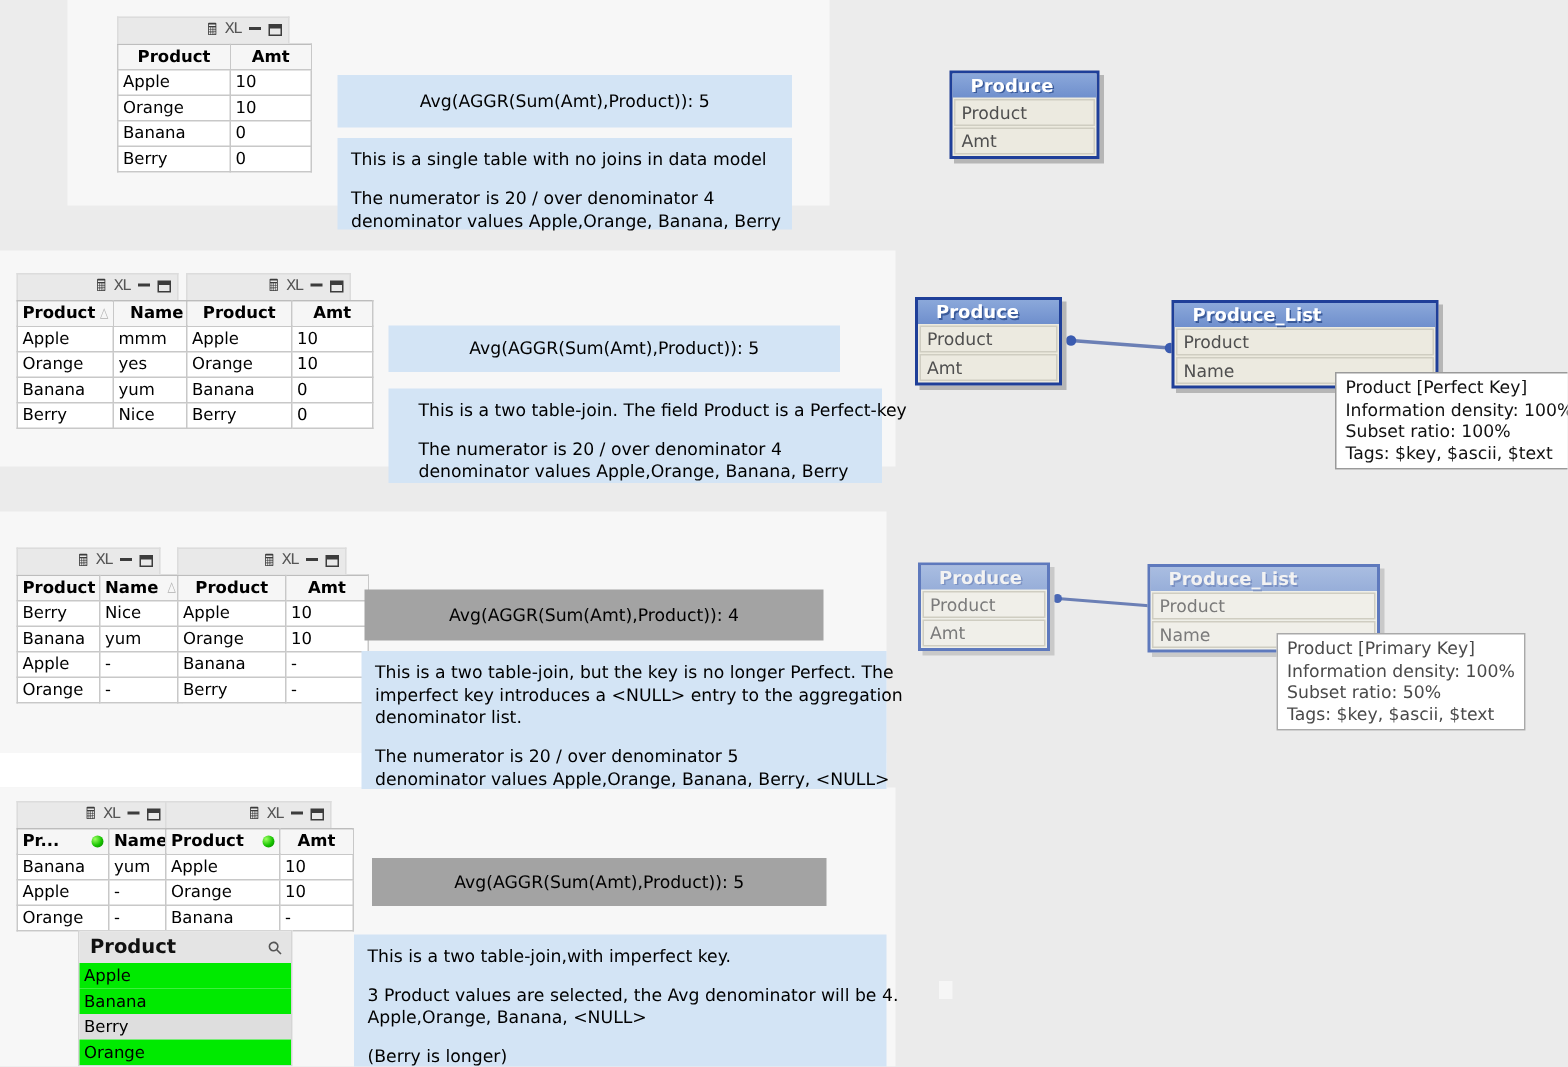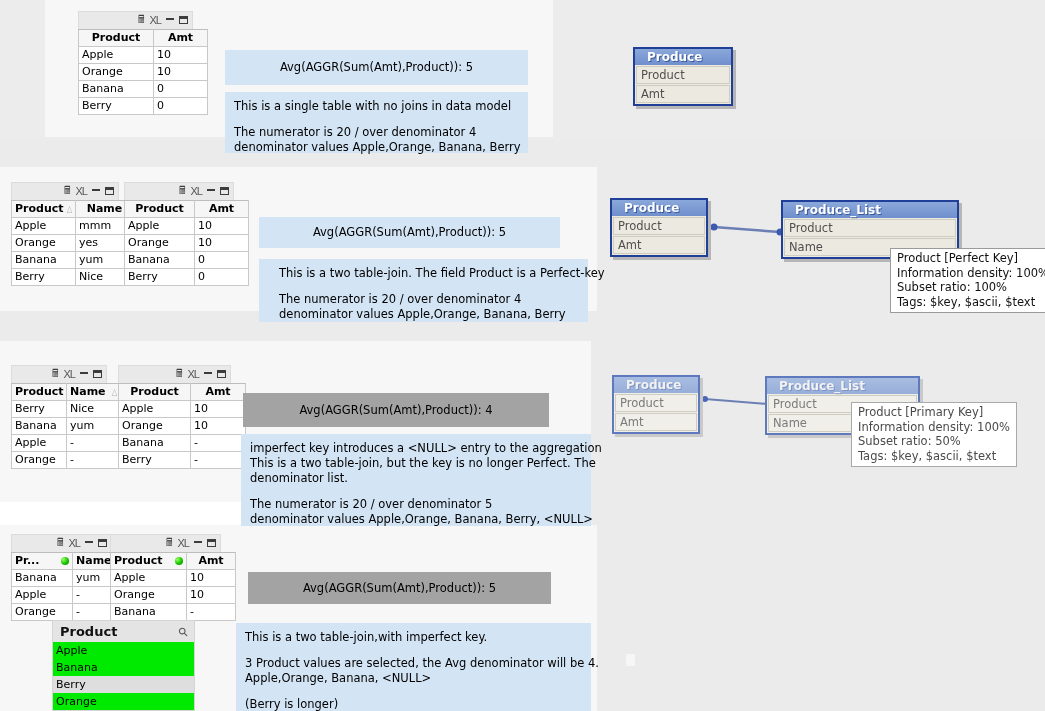--- a/index.html
+++ b/index.html
@@ -12,21 +12,21 @@
   .band{position:absolute;left:0;}
 
   
   .qtable{position:absolute;background:#fff;}
   .qt-head{
     background:#e9e9e9;height:17px;position:relative;
     border:1px solid #dcdcdc;border-bottom:none;
   }
   .qt-icons{position:absolute;right:4px;top:1px;display:flex;gap:5px;align-items:center;}
   .qt-icons .ic{font-size:11px;line-height:13px;color:#3c3c3c;}
-  .qt-icons .xl{font-family:Liberation Sans, sans-serif;font-size:11px;letter-spacing:-1px;color:#555;}
+  .qt-icons .xl{font-family:Liberation Mono, monospace;font-size:11px;letter-spacing:-1px;color:#555;}
   .qt-icons .mini{display:inline-block;width:8px;height:2px;background:#3c3c3c;margin-bottom:2px;}
   .qt-icons .maxi{display:inline-block;width:9px;height:8px;border:1px solid #3c3c3c;border-top-width:3px;box-sizing:border-box;}
 
   table.grid{border-collapse:collapse;background:#fff;table-layout:fixed;}
   table.grid th,table.grid td{
     border:1px solid #c8c8c8;
     padding:0 3px;height:16px;
     font-size:11px;line-height:16px;
     white-space:nowrap;overflow:hidden;
     background:#fff;
@@ -357,22 +357,22 @@
     </tr>
   </tbody>
     </table>
 </div>
 
 <div class="ibox yellow centered" style="left:243px;top:358px;width:306px;height:34px;">
   <span class="line">Avg(AGGR(Sum(Amt),Product)): 4</span>
 </div>
 
 <div class="ibox blue body" style="left:241px;top:399px;width:350px;height:92px;">
+  <div class="line">This is a two table-join, but the key is no longer Perfect.  The</div>
   <div class="line">imperfect key introduces a &lt;NULL&gt; entry to the aggregation</div>
-  <div class="line">This is a two table-join, but the key is no longer Perfect.  The</div>
   <div class="line">denominator list.</div>
   <div class="gap"></div>
   <div class="line">The numerator is 20  / over denominator  5</div>
   <div class="line">denominator values Apple,Orange, Banana, Berry, &lt;NULL&gt;</div>
 </div>
 
 <svg class="link" style="left:701px;top:394px;width:80px;height:22px;" viewBox="0 0 80 22">
   <line x1="4" y1="5" x2="67" y2="10" stroke="#6b7fb5" stroke-width="2"></line>
   <circle cx="4" cy="5" r="3" fill="#4a68b5"></circle>
   <circle cx="67" cy="10" r="3" fill="#4a68b5"></circle>
@@ -389,21 +389,21 @@
 
 <div class="dmbox dim" style="left:765px;top:376px;width:155px;">
   <div class="dm-shadow"></div>
   <div class="dm-inner">
     <div class="dm-title">Produce_List</div>
     <div class="dm-field">Product</div>
     <div class="dm-field">Name</div>
   </div>
 </div>
 
-<div class="tooltip dim" style="left:851px;top:402px;">
+<div class="tooltip dim" style="left:851px;top:422px;">
   <div>Product [Primary Key]</div>
   <div>Information density: 100%</div>
   <div>Subset ratio: 50%</div>
   <div>Tags: $key, $ascii, $text</div>
 </div>
 
 <div class="qtable" style="left:11px;top:534px;width:101px;">
   <div class="qt-head">
     <span class="qt-icons">
       <span class="ic">🖩</span>

